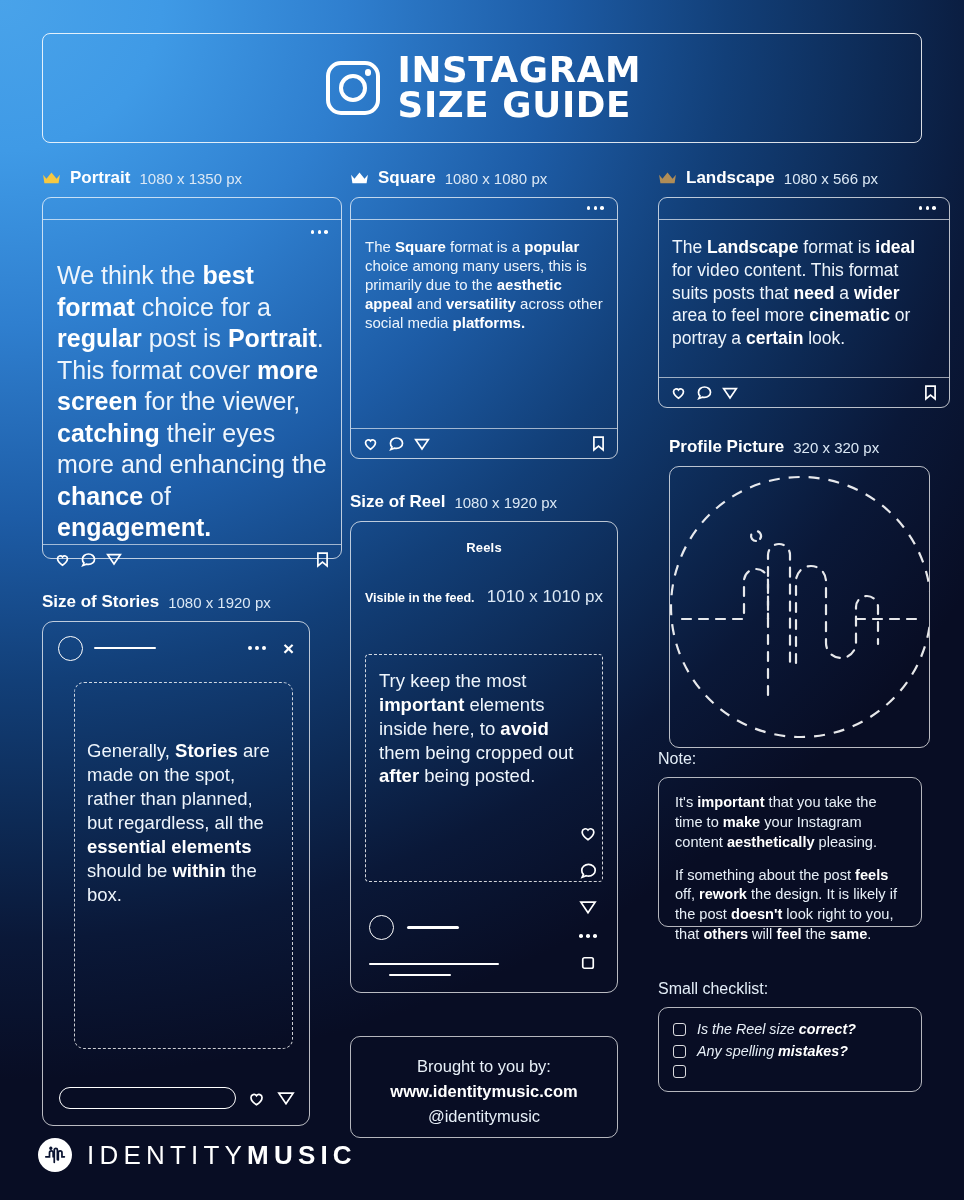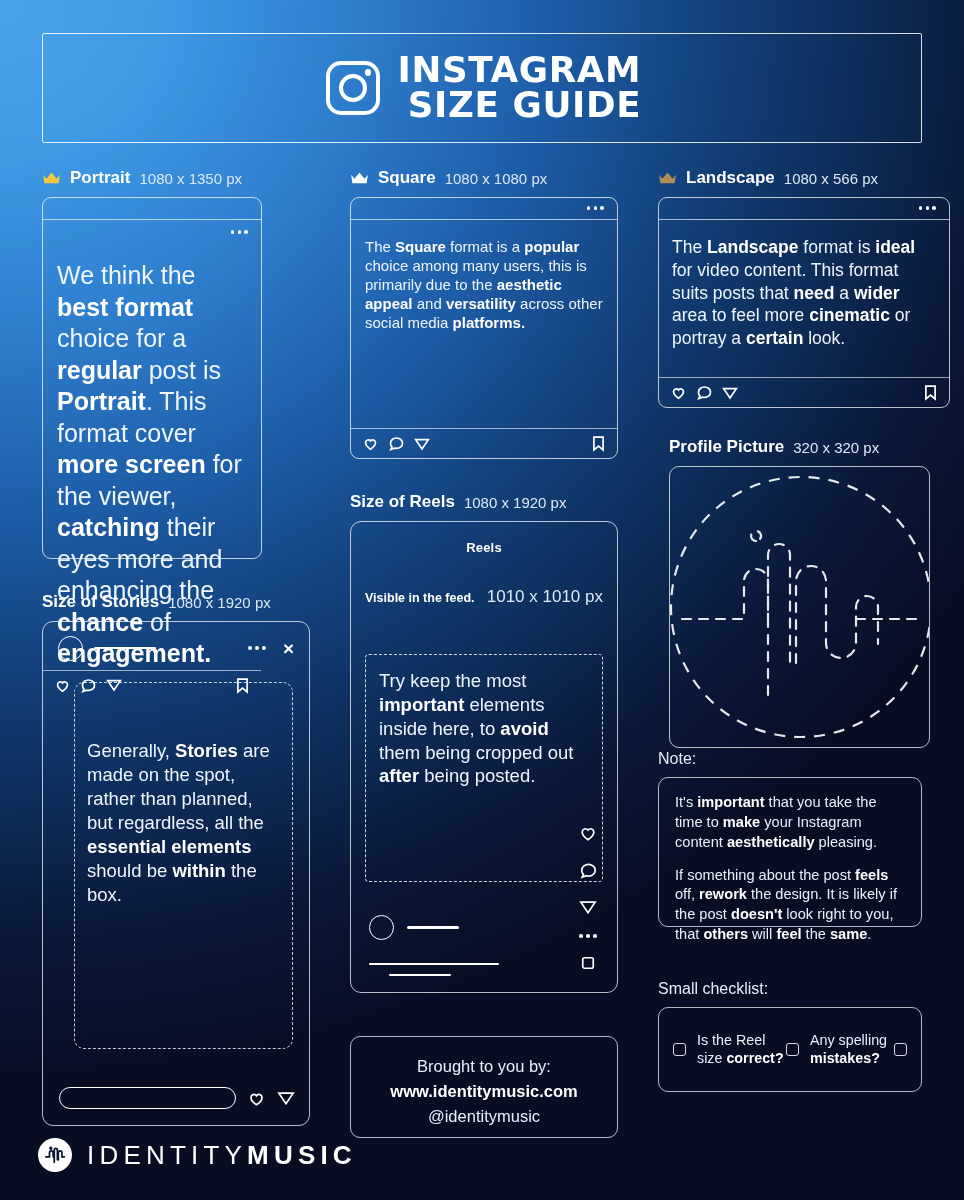--- a/index.html
+++ b/index.html
@@ -15,22 +15,22 @@
     position:absolute; inset:0;
     background:
       radial-gradient(120% 90% at 0% 0%, #49a3ea 0%, #3f9ae6 14%, #2f7fcf 30%, #1d5ca6 48%, #123f78 63%, #0d2a55 76%, #0a1838 87%, #080d24 100%);
   }
   .col { position:absolute; }
 
   
   #header {
     position:absolute; left:42px; top:33px; width:880px; height:110px;
     border:1.6px solid rgba(255,255,255,.85);
-    border-radius:2px;
-    display:flex; align-items:center; justify-content:center;text-align:right;
+    border-radius:8px;
+    display:flex; align-items:center; justify-content:center;
   }
   #header-inner { display:flex; align-items:center; gap:20px; }
   .ig-glyph { width:54px; height:54px; position:relative; flex:0 0 auto; }
   .ig-glyph .sq {
     position:absolute; inset:0;
     border:4.4px solid #fff; border-radius:15px;
   }
   .ig-glyph .ci {
     position:absolute; left:13px; top:13px; width:28px; height:28px;
     border:4.2px solid #fff; border-radius:50%;
@@ -80,21 +80,21 @@
     height:30px; flex:0 0 auto;
     border-top:1.2px solid rgba(255,255,255,.6);
     display:flex; align-items:center; padding:0 11px; gap:9px;
   }
   .spacer { flex:1 1 auto; }
 
   svg.ic { display:block; }
   svg.ic path, svg.ic circle, svg.ic rect, svg.ic polygon { vector-effect:non-scaling-stroke; }
 
   
-  #portrait-wrap { left:42px; top:168px; width:220px; }
+  #portrait-wrap { left:42px; top:168px; width:300px; }
   #portrait-card { height:362px; }
   #portrait-card .card-dots { top:32px; }
   #portrait-card .card-body { align-items:flex-start; padding:40px 14px 0 14px; }
 
   
   #stories-wrap { left:42px; top:592px; width:268px; }
   #stories-card {
     height:505px; border-radius:11px; overflow:hidden;
     border:1.4px solid rgba(255,255,255,.72);
     display:block; position:relative;
@@ -198,21 +198,21 @@
   }
   #note-card p { font-size:14.6px; line-height:1.36; color:#e8f0f8; }
   #note-card p b { color:#fff; font-weight:bold; }
   #note-card p + p { margin-top:13px; }
 
   
   #check-wrap { left:658px; top:980px; width:264px; }
   #check-card {
     border:1.4px solid rgba(255,255,255,.7); border-radius:10px;
     padding:13px 14px; height:85px;
-    display:flex; flex-direction:row; justify-content:space-between;
+    display:flex; flex-direction:column; justify-content:space-between;font-style:italic;
   }
   .check-row { display:flex; align-items:center; gap:11px; }
   .check-box {
     width:13px; height:13px; border:1.5px solid rgba(255,255,255,.85);
     border-radius:3px; flex:0 0 auto;
   }
   .check-txt { font-size:14.3px; color:#e8f0f8; line-height:1.2; }
   .check-txt b { font-weight:bold; color:#fff; }
 
   
@@ -344,21 +344,21 @@
         <span class="spacer"></span>
         <svg class="ic" width="15" height="17" viewBox="0 0 20 24" fill="none" stroke="#fff" stroke-width="1.7">
             <path d="M3.5 3h13v18l-6.5-5.2L3.5 21z"></path>
           </svg>
       </div>
     </div>
   </div>
 
   <div class="col" id="reels-wrap">
     <div class="sec-head">
-      <span class="sec-title">Size of Reels</span>
+      <span class="sec-title">Size of Reel</span>
       <span class="sec-dims">1080 x 1920 px</span>
     </div>
     <div id="reels-card">
       <div id="reels-label">Reels</div>
       <div id="reels-visible-row">
         <span class="v-lbl">Visible in the feed.</span>
         <span class="v-dim">1010 x 1010 px</span>
       </div>
       <div id="reels-safe">
         <div class="card-text">Try keep the most <b>important</b> elements inside here, to <b>avoid</b> them being cropped out <b>after</b> being posted.</div>

